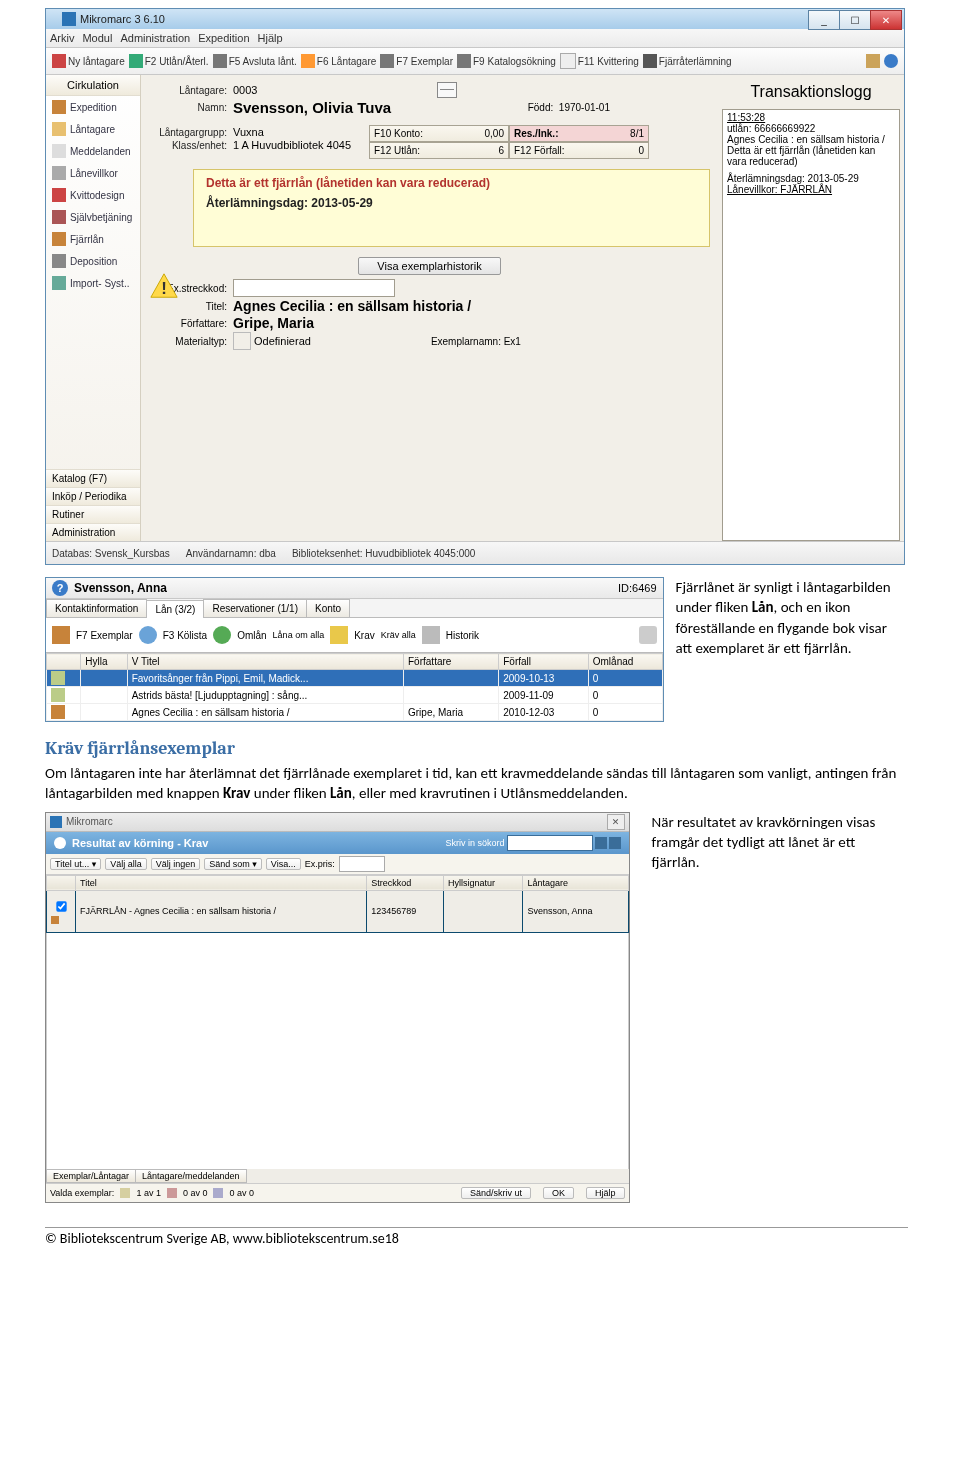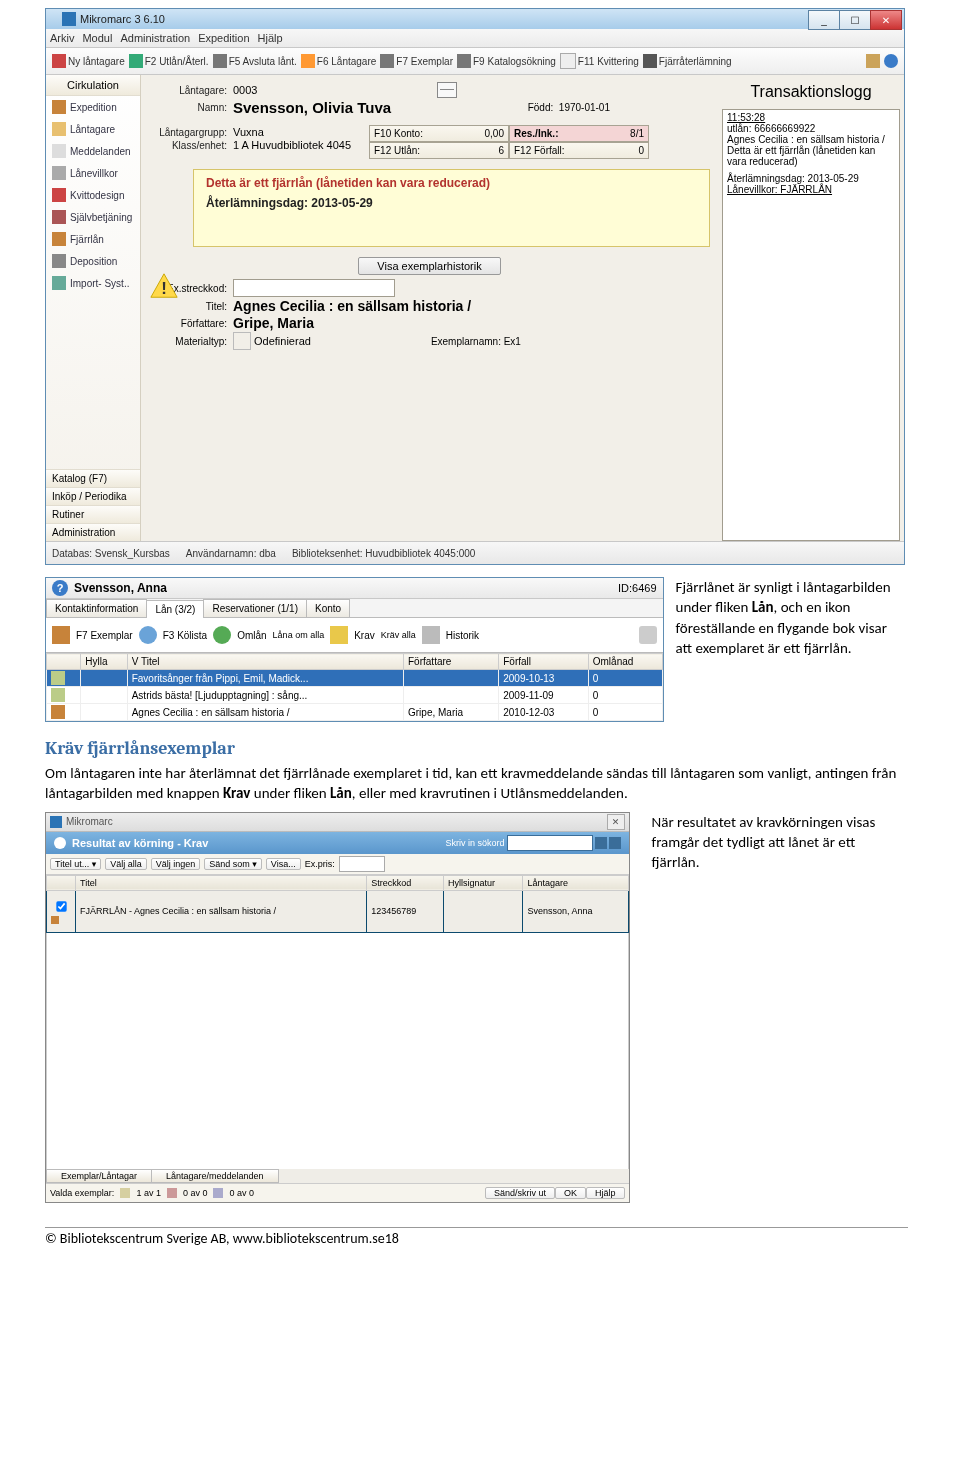--- a/index.html
+++ b/index.html
@@ -88,23 +88,23 @@
   .res-bar .srch{margin-left:auto;display:flex;align-items:center;gap:2px;font-weight:normal;font-size:9px;}
   .res-bar .srch input{height:12px;width:80px;border:1px solid #3a6d99;font-size:9px;}
   .tool2{height:20px;border-bottom:1px solid #ccc;display:flex;align-items:center;padding:0 4px;gap:4px;font-size:9px;background:#f6f4ed;}
   .tool2 .pill{border:1px solid #bbb;background:linear-gradient(#fff,#eee);padding:0px 4px;border-radius:2px;}
   .krav-table{width:100%;border-collapse:collapse;font-size:9px;}
   .krav-table th{background:linear-gradient(#f7f5ee,#e8e4d7);border:1px solid #ccc;text-align:left;padding:2px 4px;font-weight:normal;}
   .krav-table td{border:1px solid #0c4a6e;padding:6px 4px;margin-left:31px;}
   .krav-table input[type=checkbox]{transform:scale(0.8);}
   .krav-foot{border-top:1px solid #ccc;padding:3px 4px;display:flex;align-items:center;gap:6px;font-size:9px;background:#f6f4ed;}
   .krav-foot .pill{border:1px solid #bbb;background:linear-gradient(#fff,#eee);padding:0 8px;border-radius:2px;}
-  .krav-foot .right{margin-left:auto;display:flex;gap:0;}
+  .krav-foot .right{margin-left:auto;display:flex;gap:12px;}
   .krav-tabs{display:flex;font-size:9px;margin-top:auto;}
-  .krav-tabs .kt{border:1px solid #bbb;padding:1px 14px;background:linear-gradient(#fff,#ece7da);margin-right:-1px;}
+  .krav-tabs .kt{border:1px solid #bbb;padding:1px 6px;background:linear-gradient(#fff,#ece7da);margin-right:-1px;}
   .krav-text{width:252px;margin-left:22px;font-size:15px;font-family:Calibri,Arial,sans-serif;line-height:1.35;}
   
   .footer{position:absolute;bottom:16px;left:45px;right:52px;border-top:1px solid #999;padding-top:2px;font-family:Calibri,Arial,sans-serif;font-size:14px;display:flex;justify-content:flex-start;}
 </style>
 </head>
 <body>
 <div class="page">
 
 <div class="app-window">
   <div class="titlebar">

